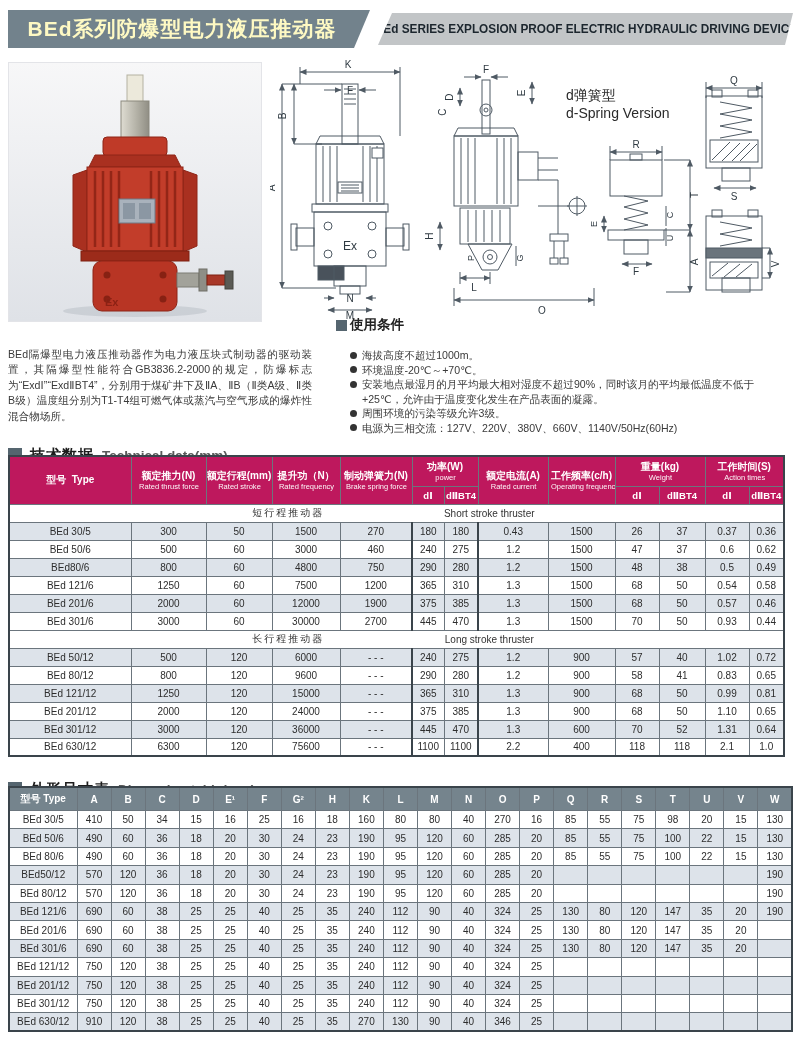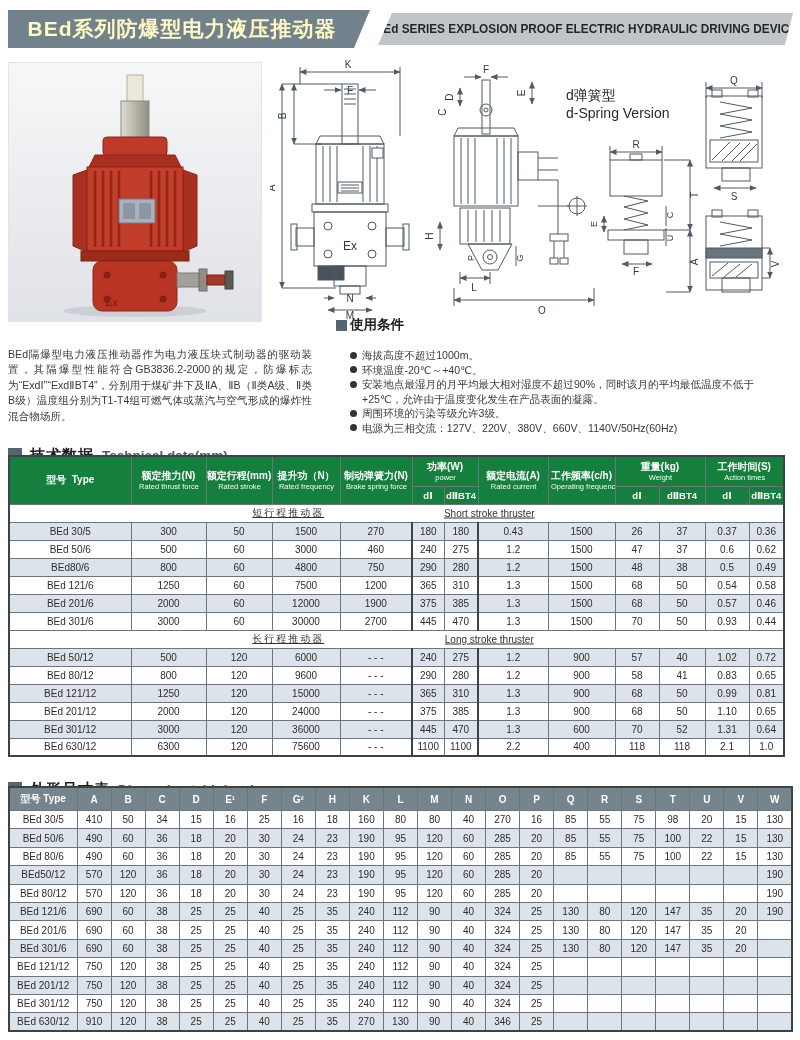--- a/index.html
+++ b/index.html
@@ -38,32 +38,32 @@
   .sec-title .cn{font-size:15px;font-weight:bold;color:#1d1d1d;letter-spacing:1px;}
   .sec-title .en{font-size:13.5px;color:#5a5a5a;}
   #tech-title{top:426px;}
   #dim-title{top:760px;}
 
   
   table{border-collapse:collapse;table-layout:fixed;}
   .tech{position:absolute;left:8px;top:455px;width:777px;font-size:10px;}
   .tech th,.tech td{border:1px solid #6b757d;padding:0;text-align:center;vertical-align:middle;overflow:hidden;white-space:nowrap;}
   .tech{border:2px solid #3a444b;}
-  .tech thead th{background:#15803d;color:#fff;font-weight:normal;}
+  .tech thead th{background:#be185d;color:#fff;font-weight:normal;}
   .tech thead tr:first-child{height:30px;}
   .tech thead tr:last-child{height:18px;}
   .hcn{display:block;font-size:10px;font-weight:bold;line-height:12px;}
   .hen{display:block;font-size:8px;line-height:9px;opacity:.96;transform:scaleX(.94);}
   .hsub{font-size:9.5px;font-weight:bold;}
   .tech tbody tr{height:18px;}
   .tech tbody tr.stripe{background:#dde3ea;}
   .tech td.bl2{border-left:2px solid #3a444b;}
   .tech td.br2{border-right:2px solid #3a444b;}
   .section-cell{position:relative;background:#fff;height:16px;}
-  .sec-cn,.sec-en{position:absolute;top:50%;transform:translate(-50%,-50%);font-size:10px;color:#333;white-space:nowrap;text-decoration:underline;}
+  .sec-cn,.sec-en{position:absolute;top:50%;transform:translate(-50%,-50%);font-size:10px;color:#333;white-space:nowrap;}
   .sec-cn{left:36%;letter-spacing:2px;}
   .sec-en{left:62%;}
 
   .dim{position:absolute;left:8px;top:786px;width:785px;font-size:10px;border:2px solid #3a444b;}
   .dim th,.dim td{border:1px solid #6b757d;padding:0;text-align:center;vertical-align:middle;overflow:hidden;white-space:nowrap;}
   .dim thead th{background:#75848d;color:#fff;font-weight:bold;font-size:10px;height:22px;}
   .dim tbody tr{height:18.4px;}
   .dim tbody tr.stripe{background:#dde3ea;}
   .tech td,.dim td{color:#2d2d2d;}
 </style>
@@ -337,21 +337,21 @@
 
   <p class="desc">BEd隔爆型电力液压推动器作为电力液压块式制动器的驱动装置，其隔爆型性能符合GB3836.2-2000的规定，防爆标志为“ExdⅠ”“ExdⅡBT4”，分别用于煤矿井下及ⅡA、ⅡB（Ⅱ类A级、Ⅱ类B级）温度组分别为T1-T4组可燃气体或蒸汽与空气形成的爆炸性混合物场所。</p>
 
   <div class="cond">
     <div class="cond-title">
       <span class="cond-sq"></span>
       <span>使用条件</span>
     </div>
     <ul>
       <li><span class="dot"></span><span>海拔高度不超过1000m。</span></li>
-      <li><span class="dot"></span><span>环境温度-20℃～+40℃。</span></li>
+      <li><span class="dot"></span><span>环境温度-20℃～+70℃。</span></li>
       <li><span class="dot"></span><span>安装地点最湿月的月平均最大相对湿度不超过90%，同时该月的平均最低温度不低于+25℃，允许由于温度变化发生在产品表面的凝露。</span></li>
       <li><span class="dot"></span><span>周围环境的污染等级允许3级。</span></li>
       <li><span class="dot"></span><span>电源为三相交流：127V、220V、380V、660V、1140V/50Hz(60Hz)</span></li>
     </ul>
   </div>
 
   <h2 class="sec-title" id="tech-title">
     <span class="sq"></span>
     <span class="cn">技术数据</span>
     <span class="en">Technical data(mm)</span>

